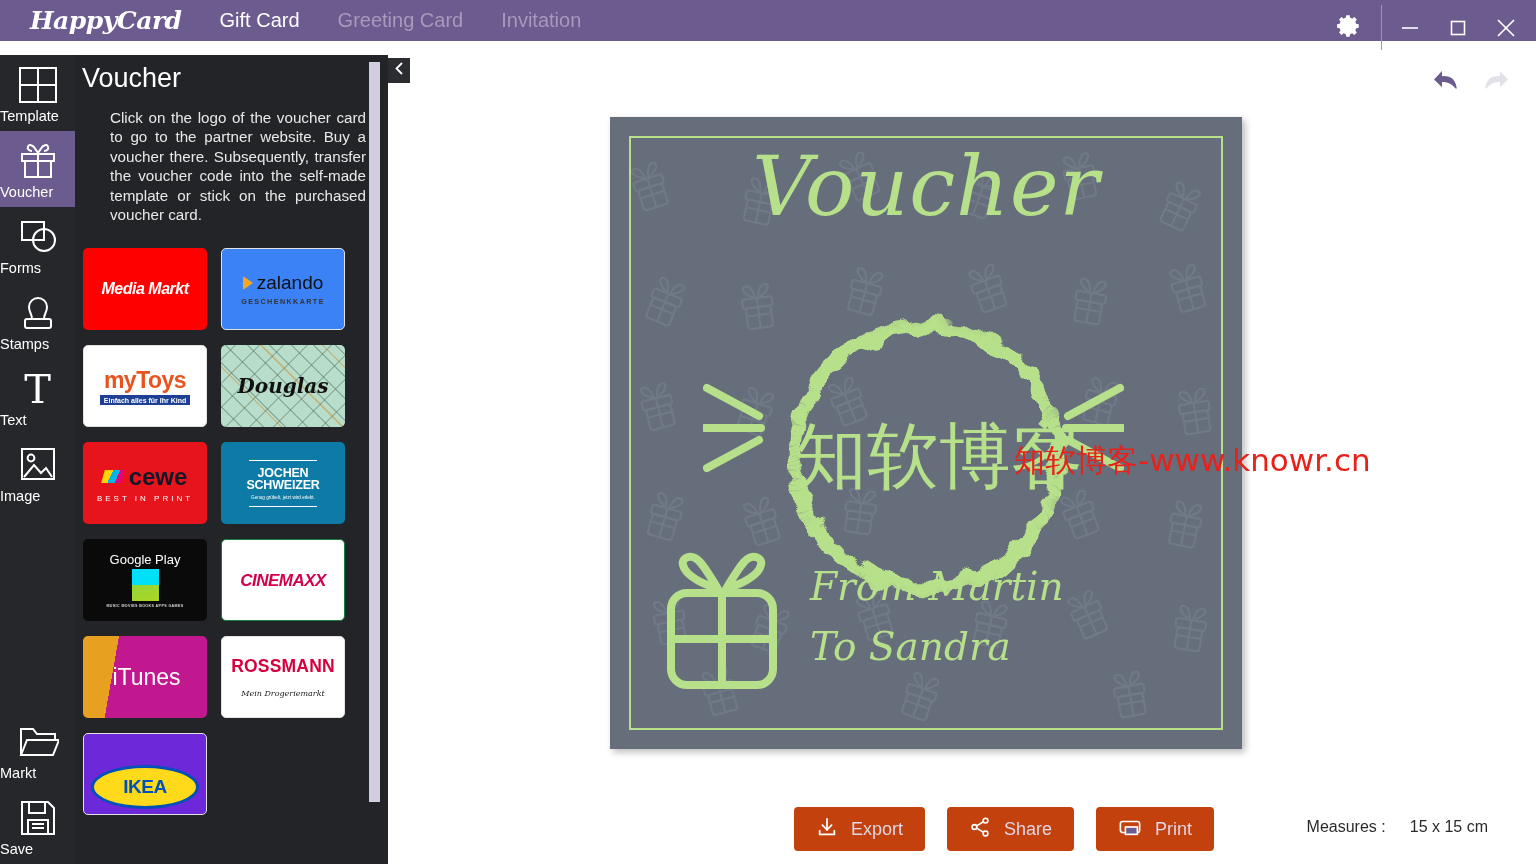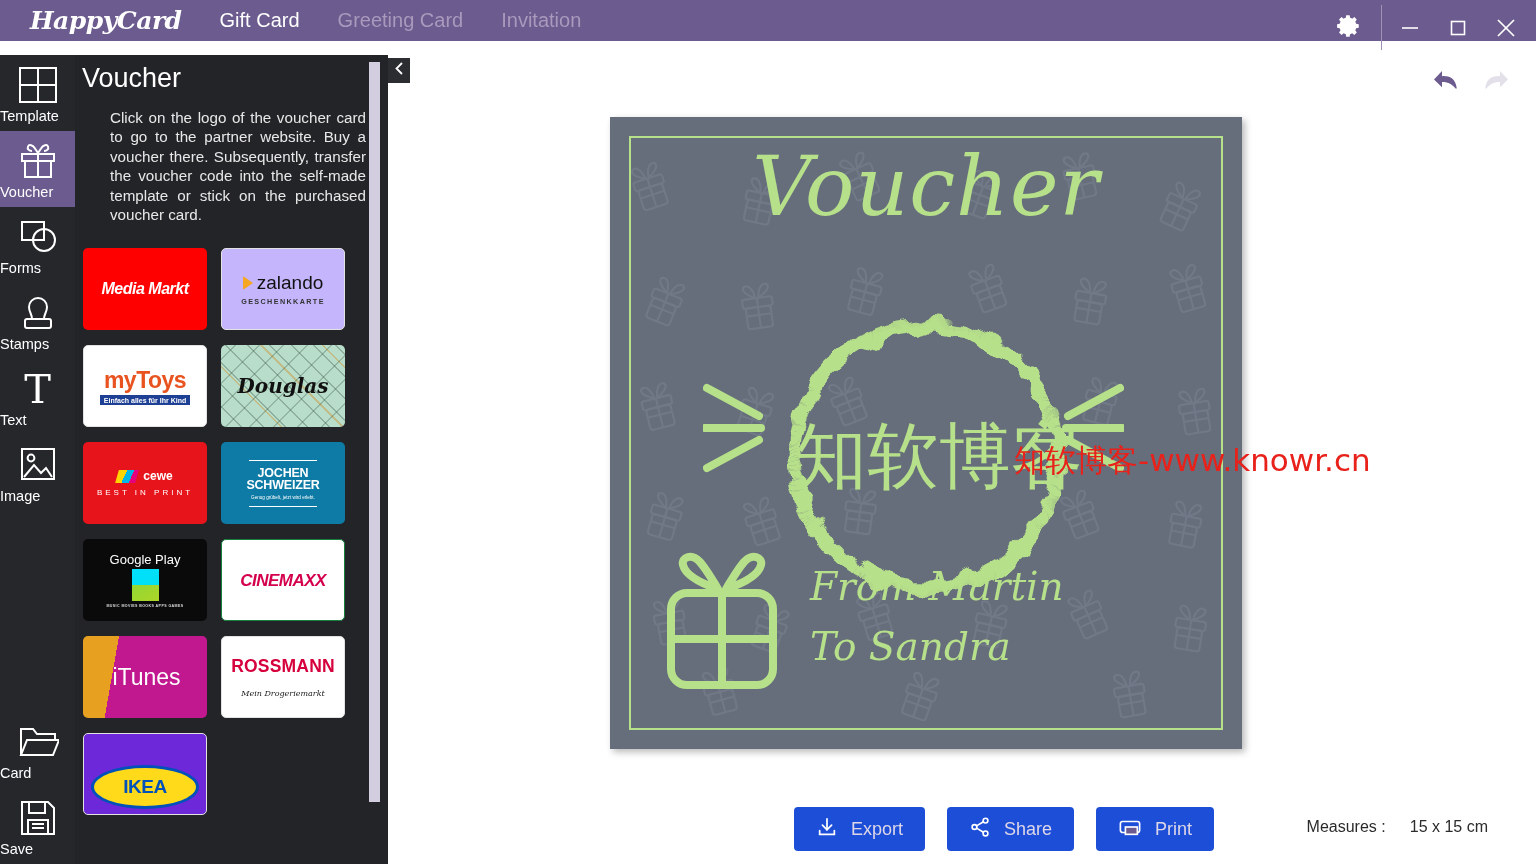--- a/index.html
+++ b/index.html
@@ -222,21 +222,21 @@
     left: 0; bottom: 13px;
     width: 1148px;
     height: 44px;
   }
   .act-group {
     position: absolute; left: 406px; top: 0;
     display: flex; gap: 22px;
   }
   .act-btn {
     height: 44px;
-    background: #1d4ed8;
+    background: #c2410c;
     border: none; border-radius: 4px;
     color: #ded7e8;
     font-size: 18px;
     padding: 0 22px;
     display: flex; align-items: center; gap: 13px;
     cursor: pointer;
     font-family: "Liberation Sans", sans-serif;
   }
   .measures {
     position: absolute; right: 48px; top: 11px;
@@ -356,21 +356,21 @@
     </div>
 
     <div class="rail-bottom">
       <div class="rail-item">
         <div class="rail-ico">
           <svg width="42" height="36" viewBox="0 0 42 36" fill="none" stroke="#ffffff" stroke-width="2">
             <path d="M4 31V5h12l4 5h18v6"></path>
               <path d="M4 31l6-15h32l-6 15z"></path>
           </svg>
         </div>
-        <div class="rail-label">Card</div>
+        <div class="rail-label">Markt</div>
       </div>
       <div class="rail-item">
         <div class="rail-ico">
           <svg width="40" height="40" viewBox="0 0 40 40" fill="none" stroke="#ffffff" stroke-width="2">
             <path d="M4 4h26l6 6v26H4z"></path>
             <rect x="11" y="4" width="16" height="11"></rect>
             <rect x="10" y="22" width="20" height="14"></rect>
             <line x1="14" y1="26" x2="26" y2="26"></line>
               <line x1="14" y1="30" x2="26" y2="30"></line>
           </svg>
@@ -383,42 +383,42 @@
   <div class="panel">
     <div class="panel-title">Voucher</div>
     <div class="panel-desc">Click on the logo of the voucher card to go to the partner website. Buy a voucher there. Subsequently, transfer the voucher code into the self-made template or stick on the purchased voucher card.</div>
 
     <div class="tile-grid">
 
       <div class="tile" style="background:#ff0000">
         <div class="tile-txt" style="color:#fff;font-size:16px;font-style:italic;letter-spacing:-0.5px">Media Markt</div>
       </div>
 
-      <div class="tile" style="background:#c4b5fd;flex-direction:column;border:1px solid #e2e2e2">
+      <div class="tile" style="background:#3b82f6;flex-direction:column;border:1px solid #e2e2e2">
         <div style="display:flex;align-items:center;gap:4px">
           <span style="width:0;height:0;border-left:10px solid #f5a623;border-top:7px solid transparent;border-bottom:7px solid transparent;border-radius:2px"></span>
           <span class="tile-txt" style="color:#111;font-size:19px;font-weight:normal">zalando</span>
         </div>
         <div style="color:#333;font-size:7.2px;letter-spacing:1.4px;margin-top:4px;font-weight:bold">GESCHENKKARTE</div>
       </div>
 
       <div class="tile" style="background:#fff;flex-direction:column;border:1px solid #e2e2e2">
         <div class="tile-txt" style="font-size:23px;color:#e8531f;letter-spacing:-0.5px">myToys</div>
         <div style="background:#1d3f94;color:#fff;font-size:7px;font-weight:bold;padding:1.5px 4px;margin-top:3px">Einfach alles für Ihr Kind</div>
       </div>
 
       <div class="tile" style="background:#b9ddcb">
         <div style="position:absolute;inset:0;background:repeating-linear-gradient(45deg,transparent 0 14px,rgba(60,90,70,0.35) 14px 15.5px),repeating-linear-gradient(-45deg,transparent 0 16px,rgba(60,90,70,0.3) 16px 17px),repeating-linear-gradient(45deg,transparent 0 42px,rgba(200,160,80,0.55) 42px 43.5px)"></div>
         <div class="tile-txt" style="position:relative;color:#111;font-size:20px;font-style:italic;font-family:'DejaVu Serif',serif">Douglas</div>
       </div>
 
       <div class="tile" style="background:#e8141c;flex-direction:column">
         <div style="display:flex;align-items:center;gap:6px">
           <span style="display:inline-block;width:20px;height:13px;background:linear-gradient(100deg,#ffd400 0 38%,#00b6e6 38% 70%,#e5007d 70% 100%);transform:skewX(-16deg)"></span>
-          <span class="tile-txt" style="color:#ffffff;font-size:12px">cewe</span>
+          <span class="tile-txt" style="color:#0f172a;font-size:24px">cewe</span>
         </div>
         <div style="color:#fff;font-size:8px;letter-spacing:3px;margin-top:5px">BEST IN PRINT</div>
       </div>
 
       <div class="tile" style="background:#0d7ba5;flex-direction:column;justify-content:center">
         <div style="width:68px;height:1.4px;background:#fff;margin-bottom:6px"></div>
         <div class="tile-txt" style="color:#ffffff;font-size:12.5px;line-height:12px;font-weight:bold;letter-spacing:-0.2px">JOCHEN SCHWEIZER</div>
         <div style="color:#fff;font-size:4.6px;margin-top:4px">Genug grübelt, jetzt wird erlebt.</div>
         <div style="width:68px;height:1.4px;background:#fff;margin-top:6px"></div>
       </div>

